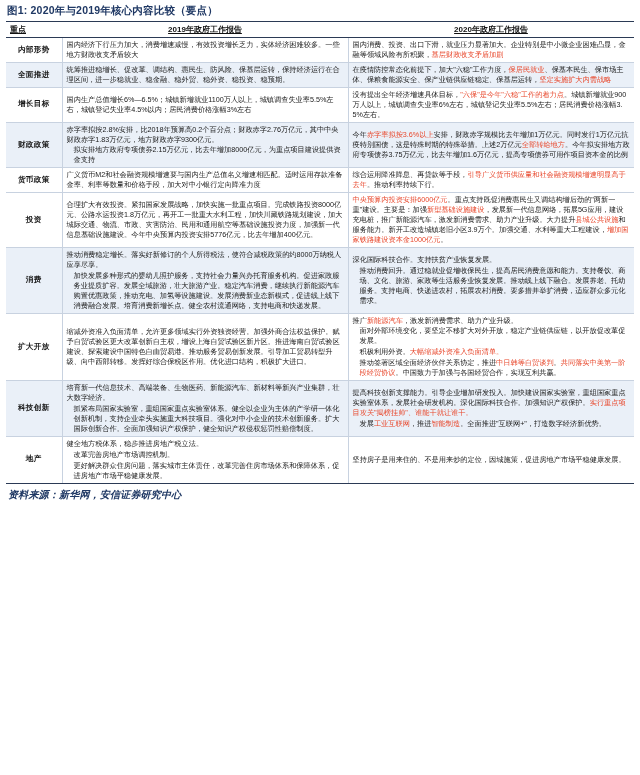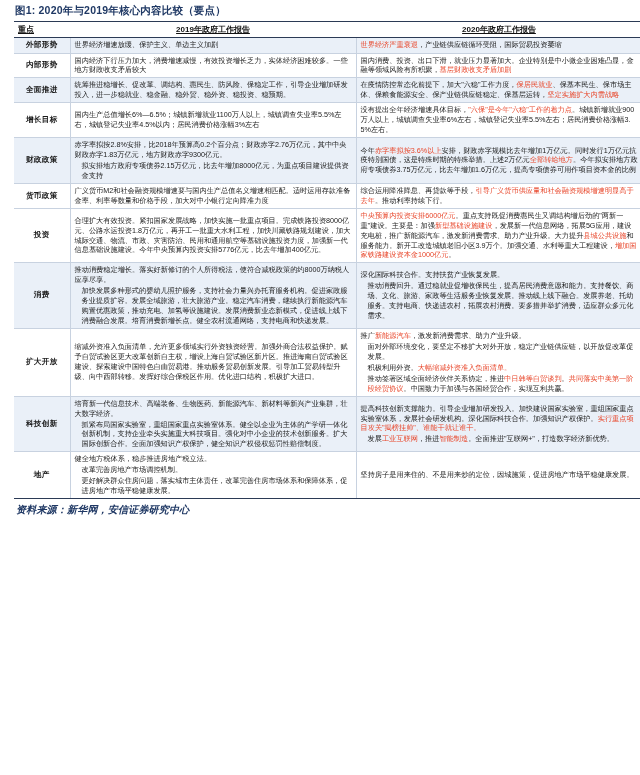--- a/index.html
+++ b/index.html
@@ -4,21 +4,21 @@
 <style>
   * { box-sizing: border-box; }
   html, body {
     margin: 0; padding: 0;
     width: 640px; height: 775px;
     background: #ffffff;
     font-family: "Liberation Sans", "DejaVu Sans", sans-serif;
   }
   .page {
     width: 640px; height: 775px;
-    padding: 3px 6px 0 14px;
+    padding: 3px 6px 0 6px;
     position: relative;
     overflow: hidden;
   }
   .fig-title {
     font-size: 10.5px;
     font-weight: bold;
     color: #1f3864;
     padding: 1px 0 3px 1px;
     letter-spacing: 0.2px;
     white-space: nowrap;
@@ -99,42 +99,33 @@
         <col class="c-2020">
     </colgroup>
     <thead>
       <tr>
         <th class="key-head">重点</th>
         <th>2019年政府工作报告</th>
         <th>2020年政府工作报告</th>
       </tr>
     </thead>
     <tbody id="tbody">
-        <tr class="band-a">
-          <td class="key">外部形势</td>
-          <td class="cell">
-            <p class="blk"><span>世界经济增速放缓、保护主义、单边主义加剧</span></p>
-          </td>
-          <td class="cell">
-            <p class="blk"><span class="hl">世界经济严重衰退</span><span>，产业链供应链循环受阻，国际贸易投资萎缩</span></p>
-          </td>
-        </tr>
         <tr class="band-b">
           <td class="key">内部形势</td>
           <td class="cell">
             <p class="blk"><span>国内经济下行压力加大，消费增速减慢，有效投资增长乏力，实体经济困难较多。一些地方财政收支矛盾较大</span></p>
           </td>
           <td class="cell">
             <p class="blk"><span>国内消费、投资、出口下滑，就业压力显著加大。企业特别是中小微企业困难凸显，金融等领域风险有所积聚，</span><span class="hl">基层财政收支矛盾加剧</span></p>
           </td>
         </tr>
         <tr class="band-a">
           <td class="key">全面推进</td>
           <td class="cell">
-            <p class="blk"><span>统筹推进稳增长、促改革、调结构、惠民生、防风险、保稳定工作，引导企业增加研发投入，进一步稳就业、稳金融、稳外贸、稳外资、稳投资、稳预期。</span></p>
+            <p class="blk"><span>统筹推进稳增长、促改革、调结构、惠民生、防风险、保基层运转，保持经济运行在合理区间，进一步稳就业、稳金融、稳外贸、稳外资、稳投资、稳预期。</span></p>
           </td>
           <td class="cell">
             <p class="blk"><span>在疫情防控常态化前提下，加大"六稳"工作力度，</span><span class="hl">保居民就业</span><span>、保基本民生、保市场主体、保粮食能源安全、保产业链供应链稳定、保基层运转，</span><span class="hl">坚定实施扩大内需战略</span></p>
           </td>
         </tr>
         <tr class="band-b">
           <td class="key">增长目标</td>
           <td class="cell">
             <p class="blk"><span>国内生产总值增长6%—6.5%；城镇新增就业1100万人以上，城镇调查失业率5.5%左右，城镇登记失业率4.5%以内；居民消费价格涨幅3%左右</span></p>
           </td>

